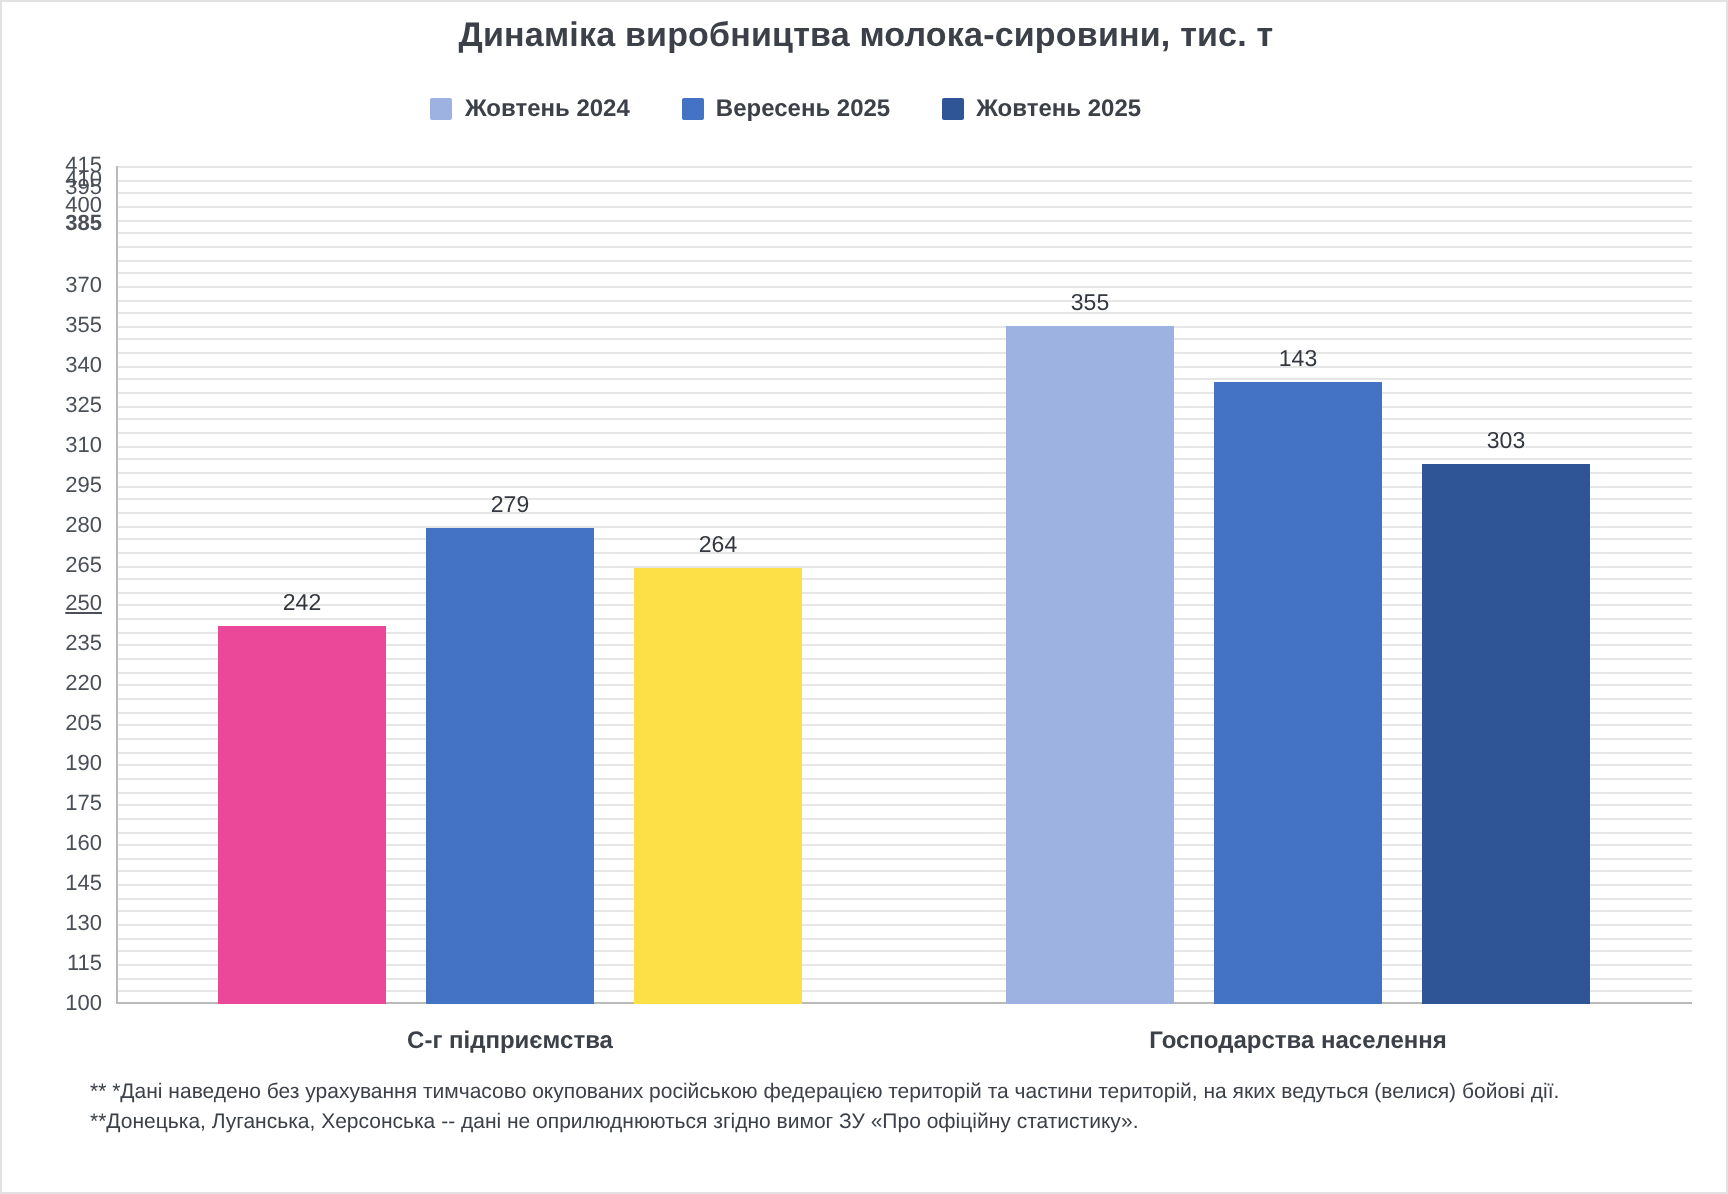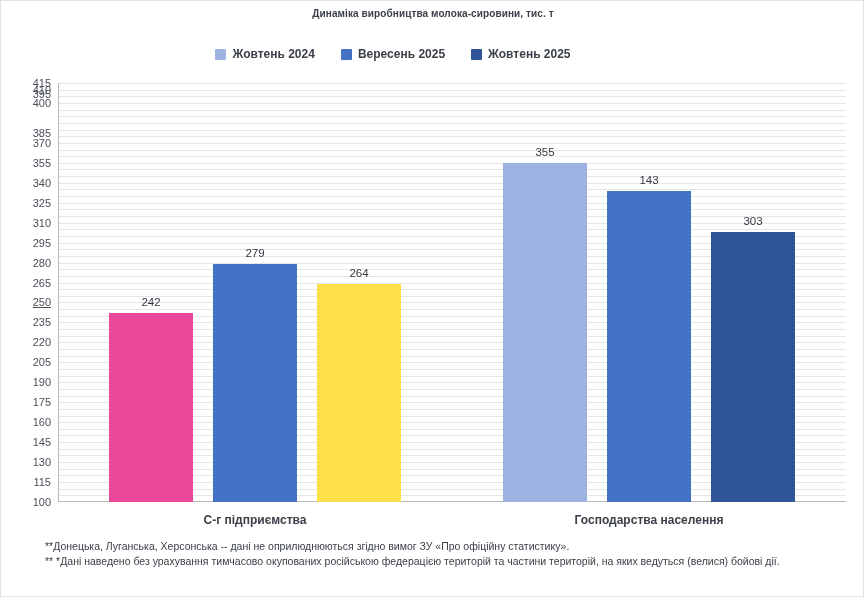--- a/index.html
+++ b/index.html
@@ -18,21 +18,21 @@
     left: 0; top: 0;
     width: 864px; height: 597px;
     border: 1px solid #e2e2e2;
   }
   
   .chart-title {
     position: absolute;
     left: 0; top: 7px;
     width: 864px;
     text-align: center;
-    font-size: 10px;
+    font-size: 17px;
     font-weight: bold;
     color: #3b4049;
     letter-spacing: .1px;
   }
   
   .legend {
     position: absolute;
     left: 0; top: 46px;
     width: 784px;
     display: flex;
@@ -216,21 +216,21 @@
         <div class="grid-line" style="top: 399.048px;"></div>
         <div class="grid-line" style="top: 405.698px;"></div>
         <div class="grid-line" style="top: 412.349px;"></div>
         <div class="grid-line" style="top: 419px; background: transparent;"></div>
       </div>
     <div id="yticks">
         <div class="ytick" style="top: 0px;">415</div>
         <div class="ytick" style="top: 6.65079px;">410</div>
         <div class="ytick" style="top: 19.9524px;">400</div>
         <div class="ytick" style="top: 11px;">395</div>
-        <div class="ytick" style="top: 50px;">385</div>
+        <div class="ytick" style="top: 29px; font-weight: bold;">385</div>
         <div class="ytick" style="top: 59.8571px;">370</div>
         <div class="ytick" style="top: 79.8095px;">355</div>
         <div class="ytick" style="top: 99.7619px;">340</div>
         <div class="ytick" style="top: 119.714px;">325</div>
         <div class="ytick" style="top: 139.667px;">310</div>
         <div class="ytick" style="top: 159.619px;">295</div>
         <div class="ytick" style="top: 179.571px;">280</div>
         <div class="ytick" style="top: 199.524px;">265</div>
         <div class="ytick" style="top: 219.476px; text-decoration: underline;">250</div>
         <div class="ytick" style="top: 239.429px;">235</div>
@@ -268,17 +268,17 @@
           </div>
           <div class="bar" style="left: 259px; width: 84px; height: 270.022px; background: rgb(47, 85, 151);">
             <div class="bar-value" style="bottom: 275.022px;">303</div>
           </div>
           <div class="group-label">Господарства населення</div>
         </div>
       </div>
   </div>
 
   <div class="notes">
+    <div class="note">** *Дані наведено  без урахування тимчасово окупованих російською федерацією територій та частини територій, на яких ведуться  (велися) бойові дії.</div>
     <div class="note">**Донецька,  Луганська, Херсонська -- дані не оприлюднюються  згідно вимог ЗУ «Про офіційну статистику».</div>
-    <div class="note">** *Дані наведено  без урахування тимчасово окупованих російською федерацією територій та частини територій, на яких ведуться  (велися) бойові дії.</div>
   </div>
 
 </div>
 
 </body></html>

